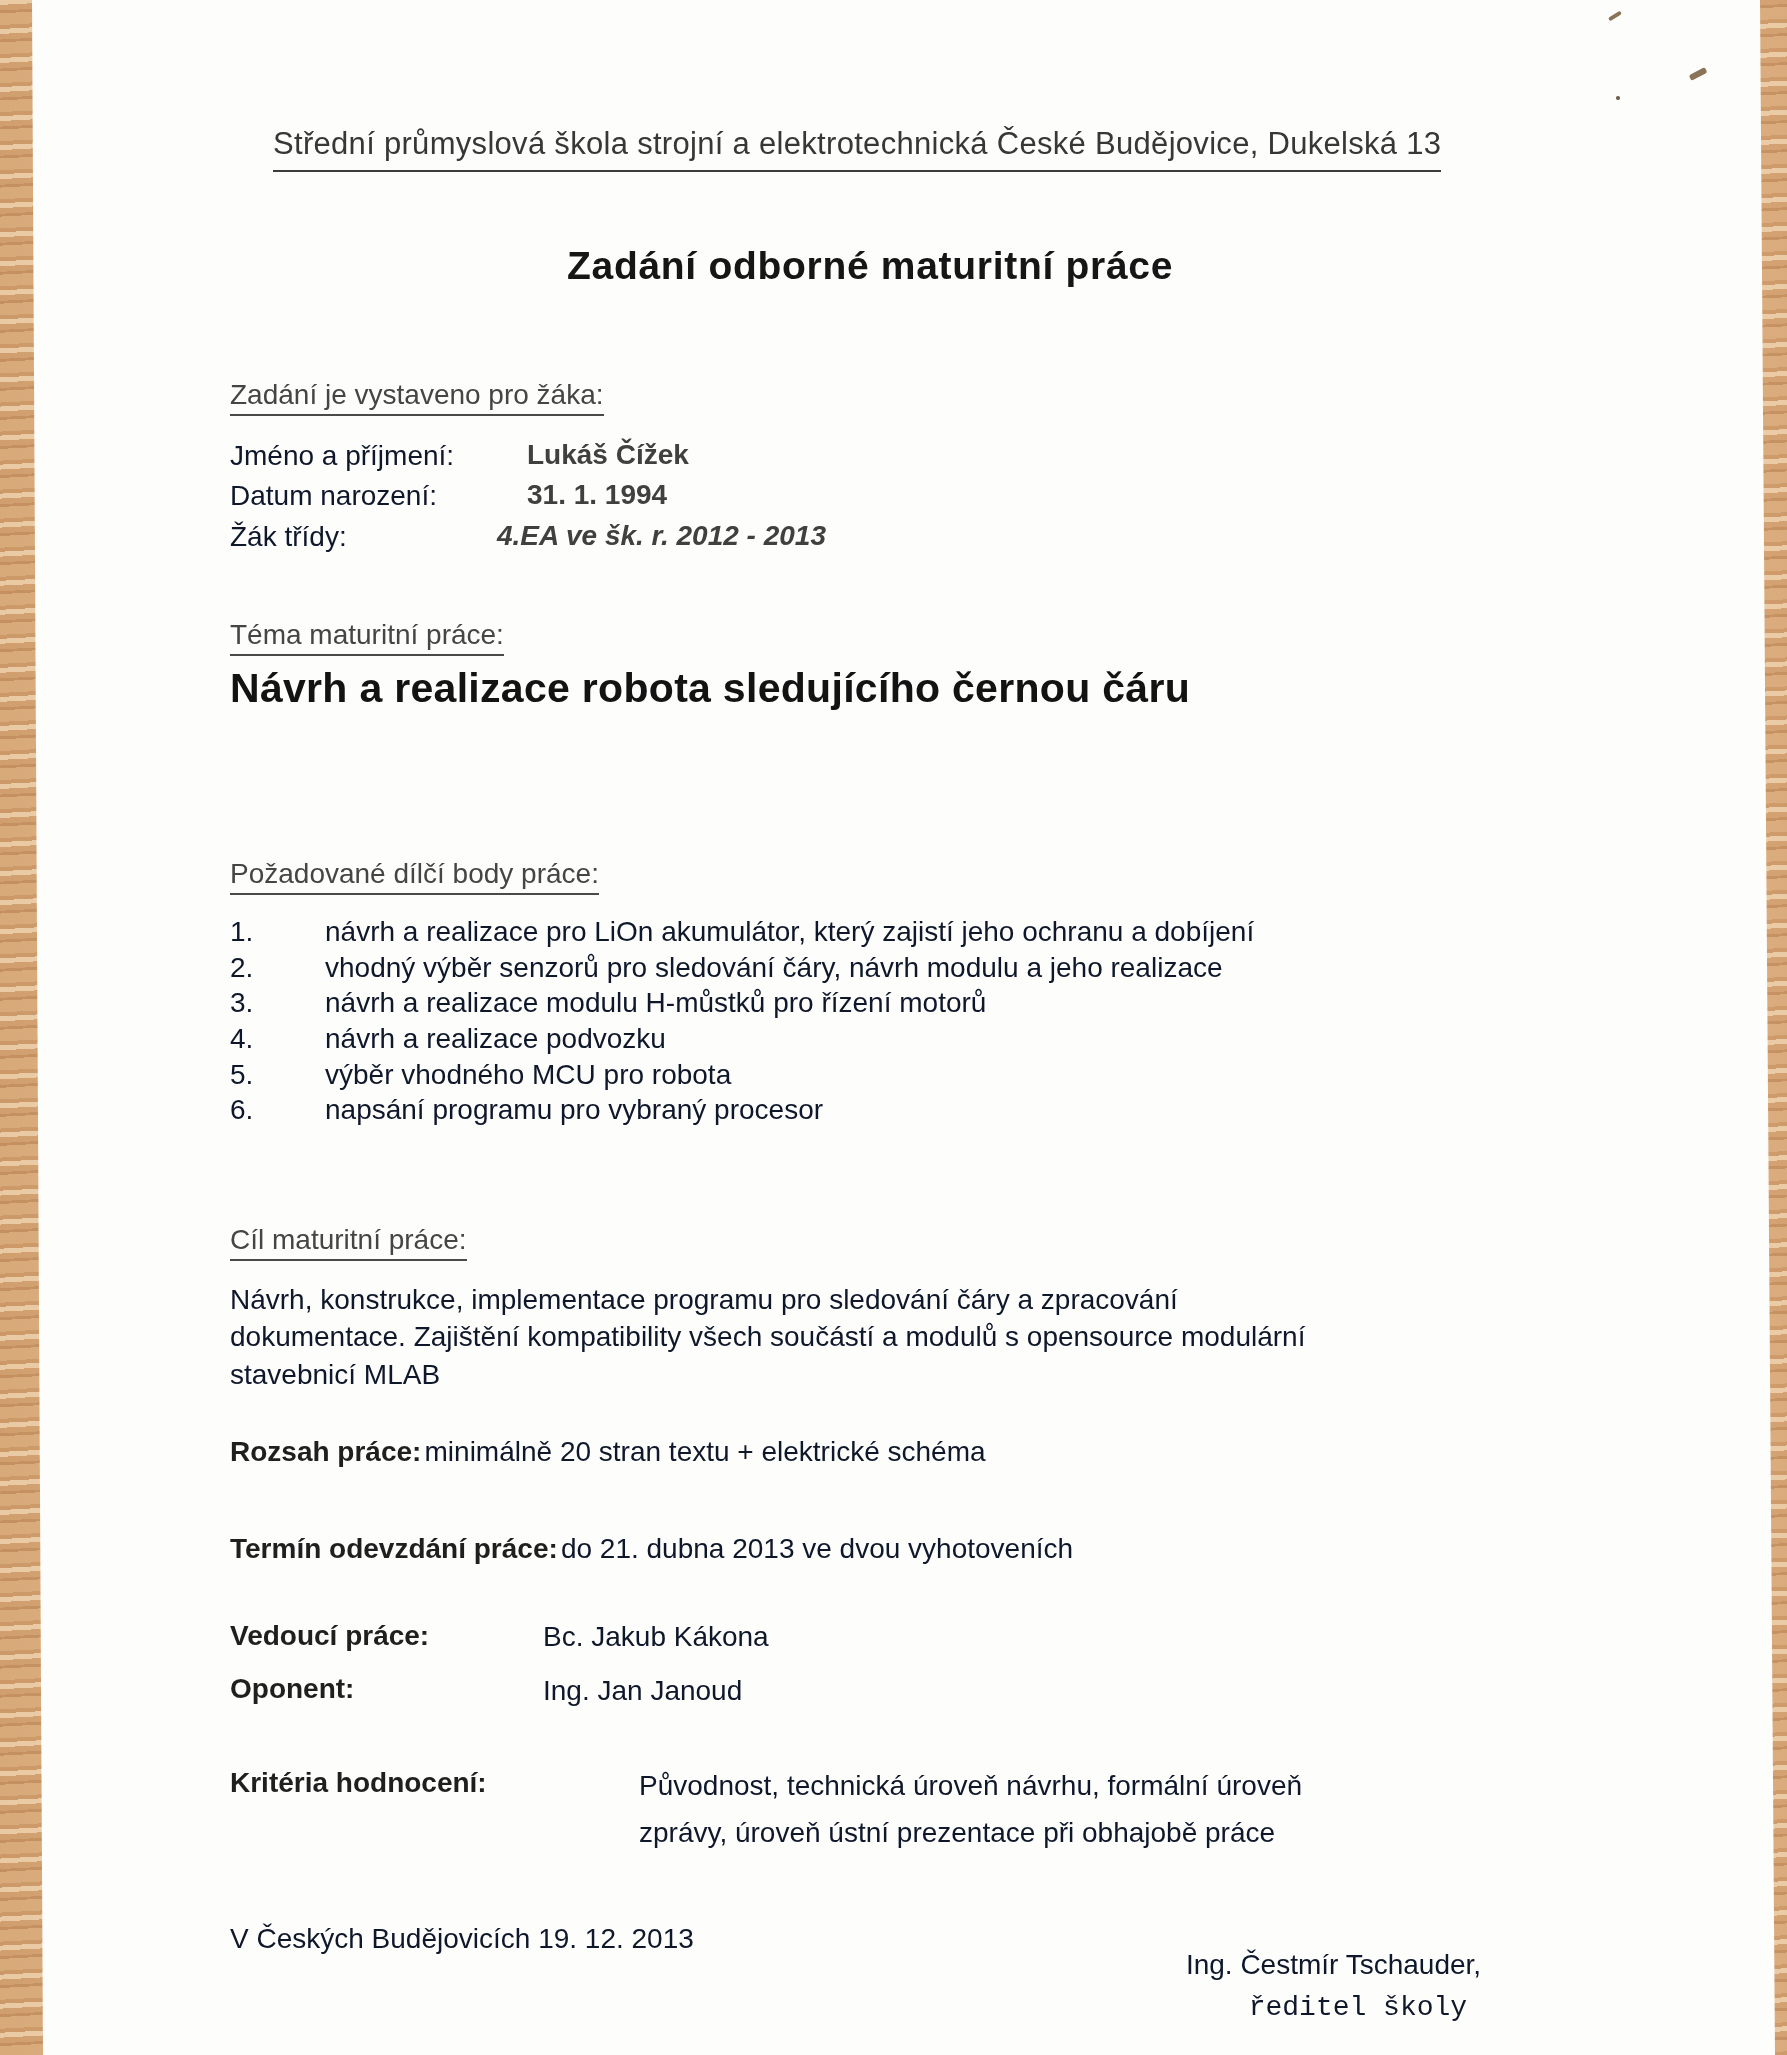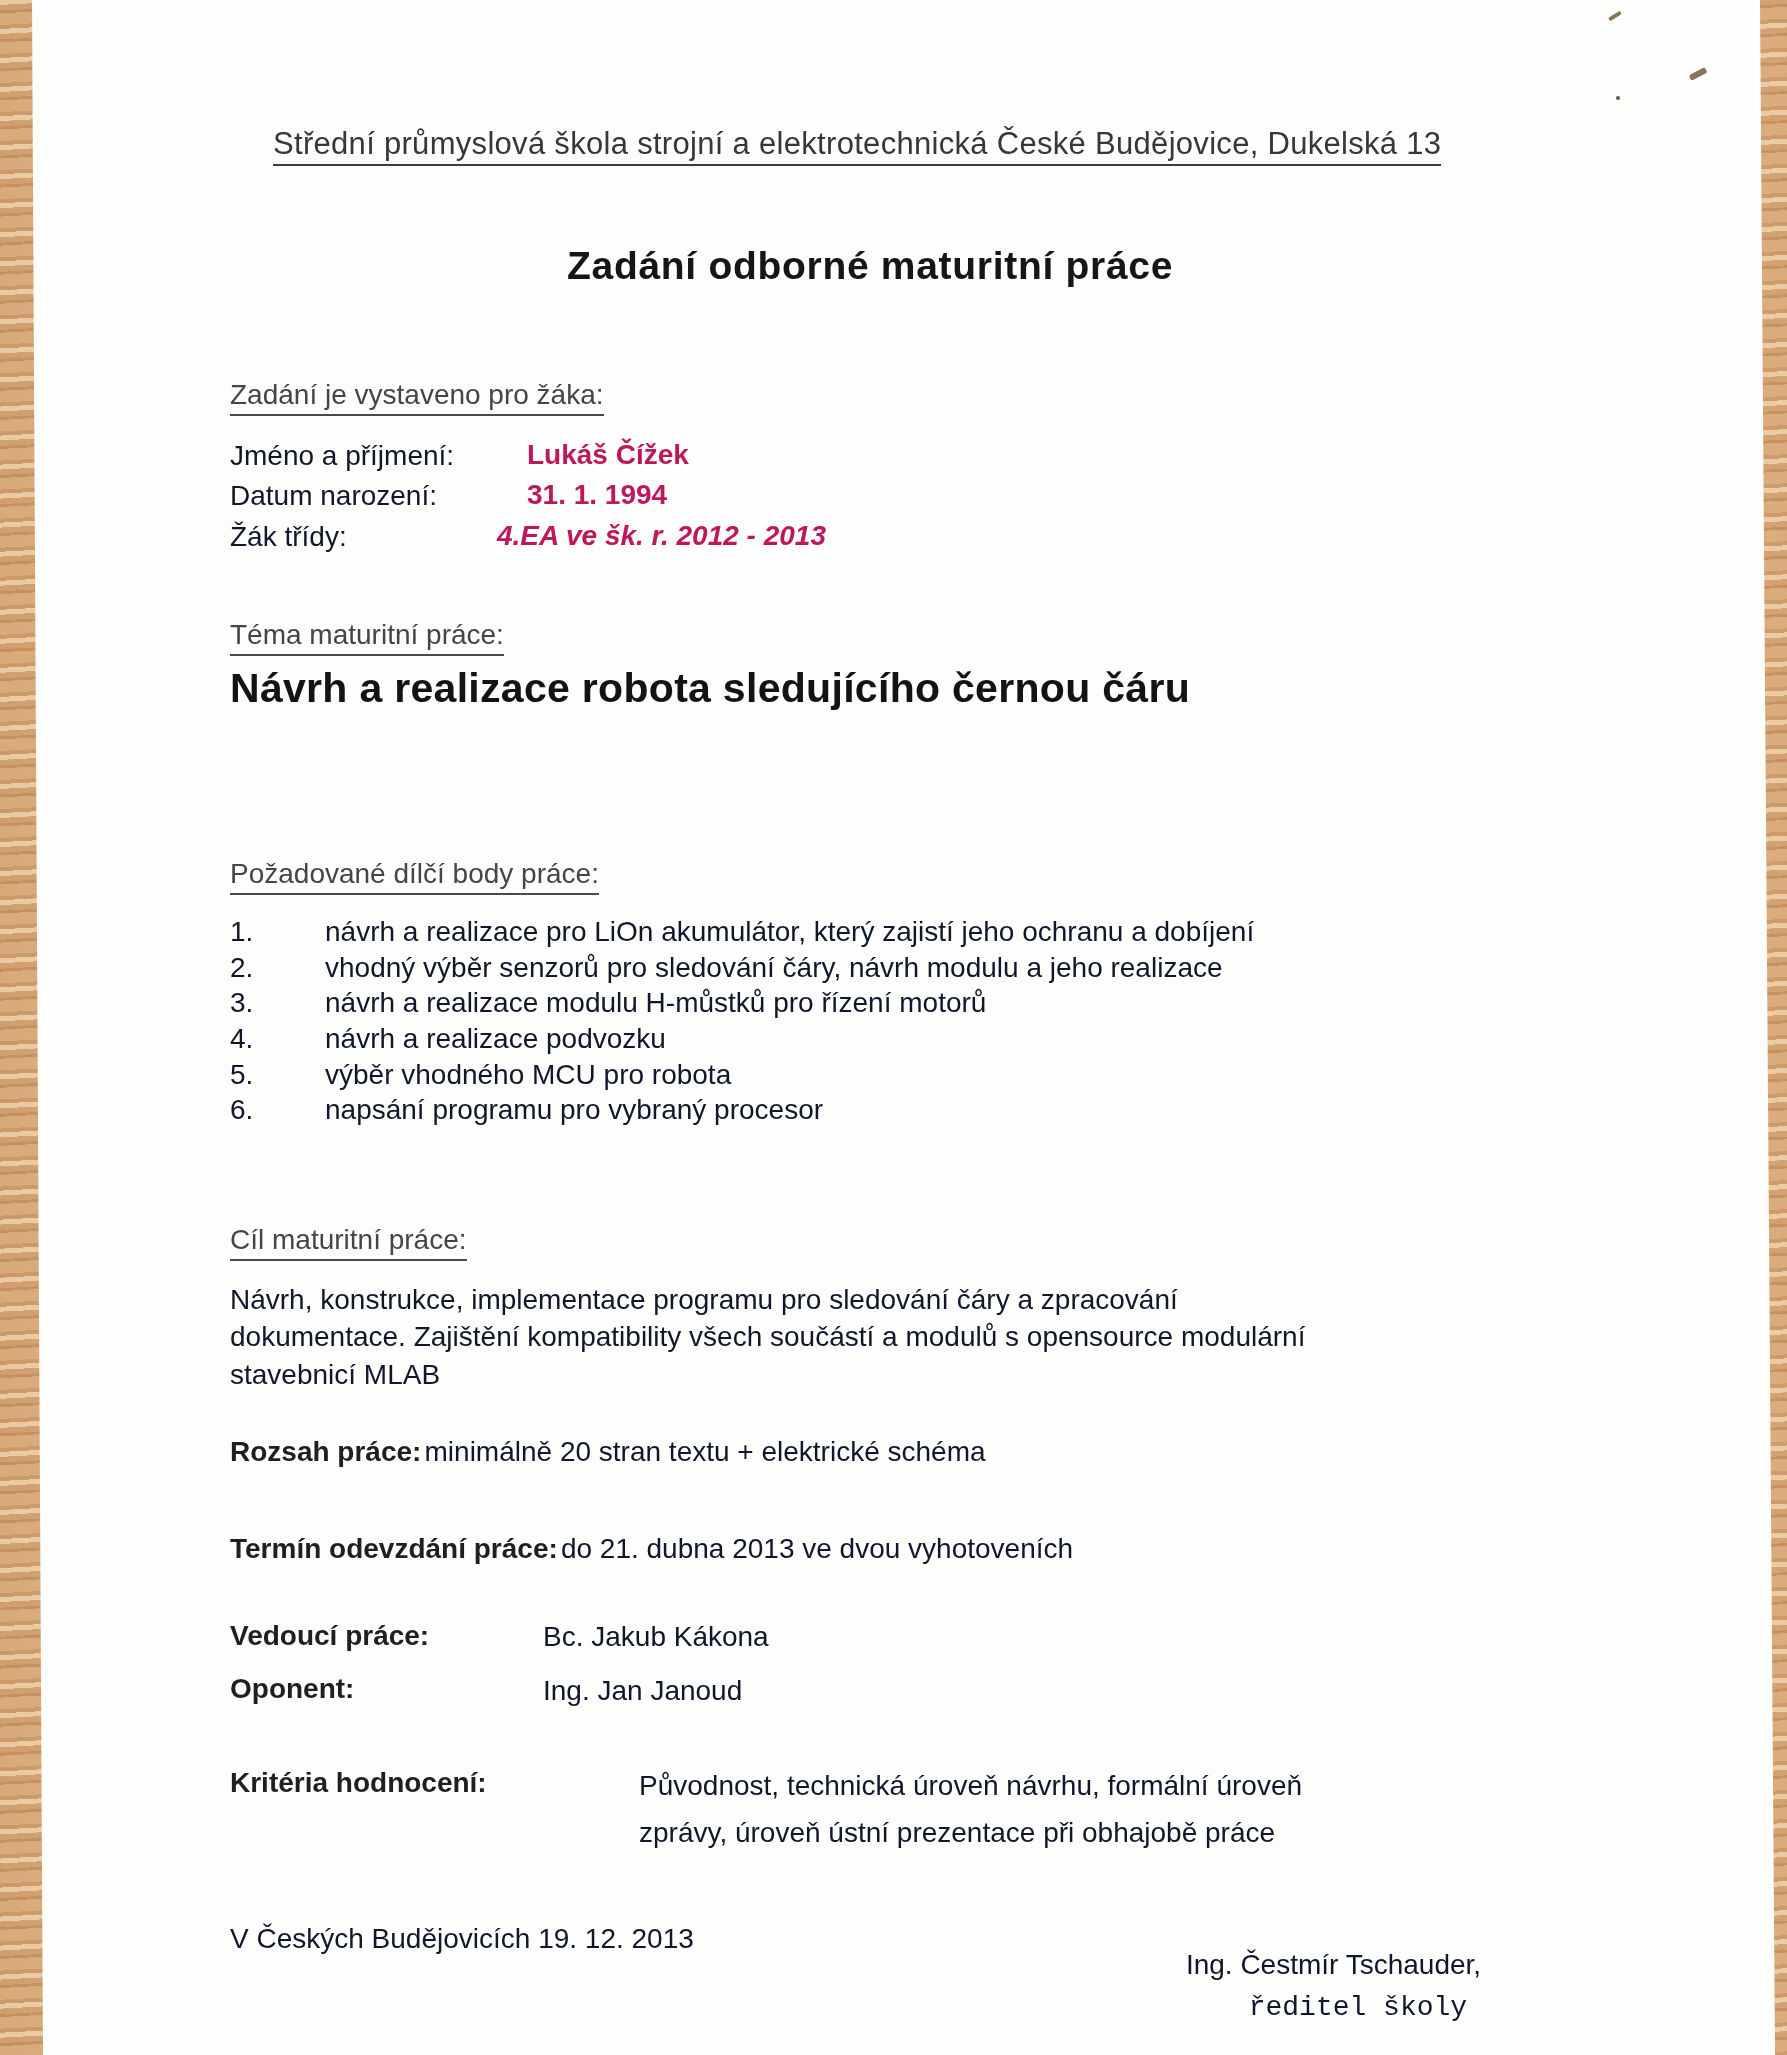--- a/index.html
+++ b/index.html
@@ -27,31 +27,31 @@
   
   .paper {
     position: absolute; inset: 0;
     background: #fdfdfc;
     clip-path: polygon(32px 0px, 1760px 0px, 1775px 2056px, 43px 2056px);
   }
 
   .abs { position: absolute; white-space: nowrap; }
 
   .body-text  { font-size: 28px; color: #0f172a; }
-  .bold-value { font-size: 28px; font-weight: 700; color: #be185d; }
+  .bold-value { font-size: 28px; font-weight: 700; color: #404040; }
   .bold-label { font-size: 28px; font-weight: 700; color: #1f1f1f; }
 
   .section-heading {
     font-size: 28px; color: #454545;
     border-bottom: 2.1px solid #4a4a4a; padding-bottom: 3.5px;
   }
 
   .school-header {
     font-size: 31px; color: #373737;
-    border-bottom: 2.8px solid #3c3c3c; padding-bottom: 3px;
+    border-bottom: 2.8px solid #3c3c3c; padding-bottom: 9px;
     letter-spacing: 0.3px;
   }
 
   .doc-title { font-size: 39px; font-weight: 700; color: #161616; letter-spacing: 0.7px; }
   .topic-title { font-size: 41px; font-weight: 700; color: #131313; letter-spacing: 0.3px; }
 
   .goal-line, .criteria-line { line-height: 38px; text-align: right; }
 
   .signature-block { width: 391px; text-align: center; }
   .speck-a, .speck-b { position: absolute; background: #8a7458; border-radius: 2.1px; }

